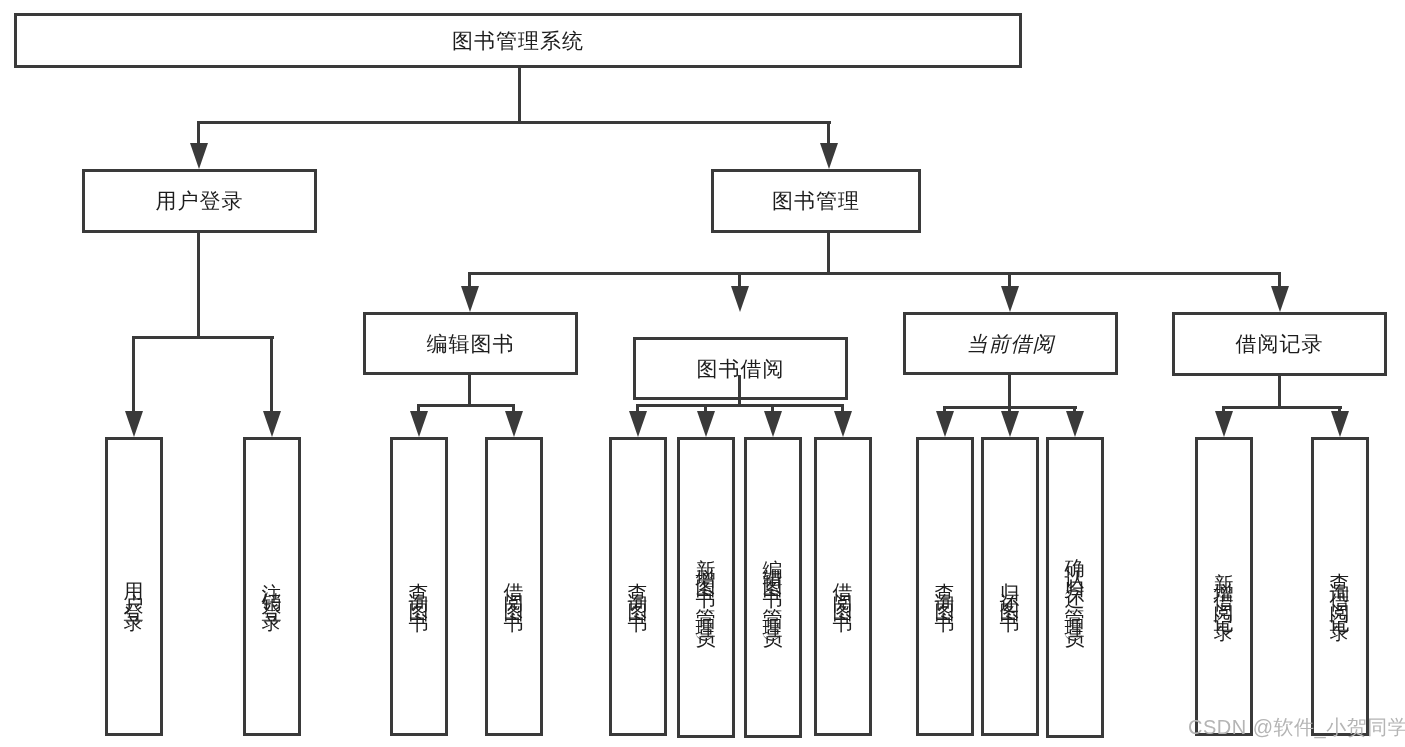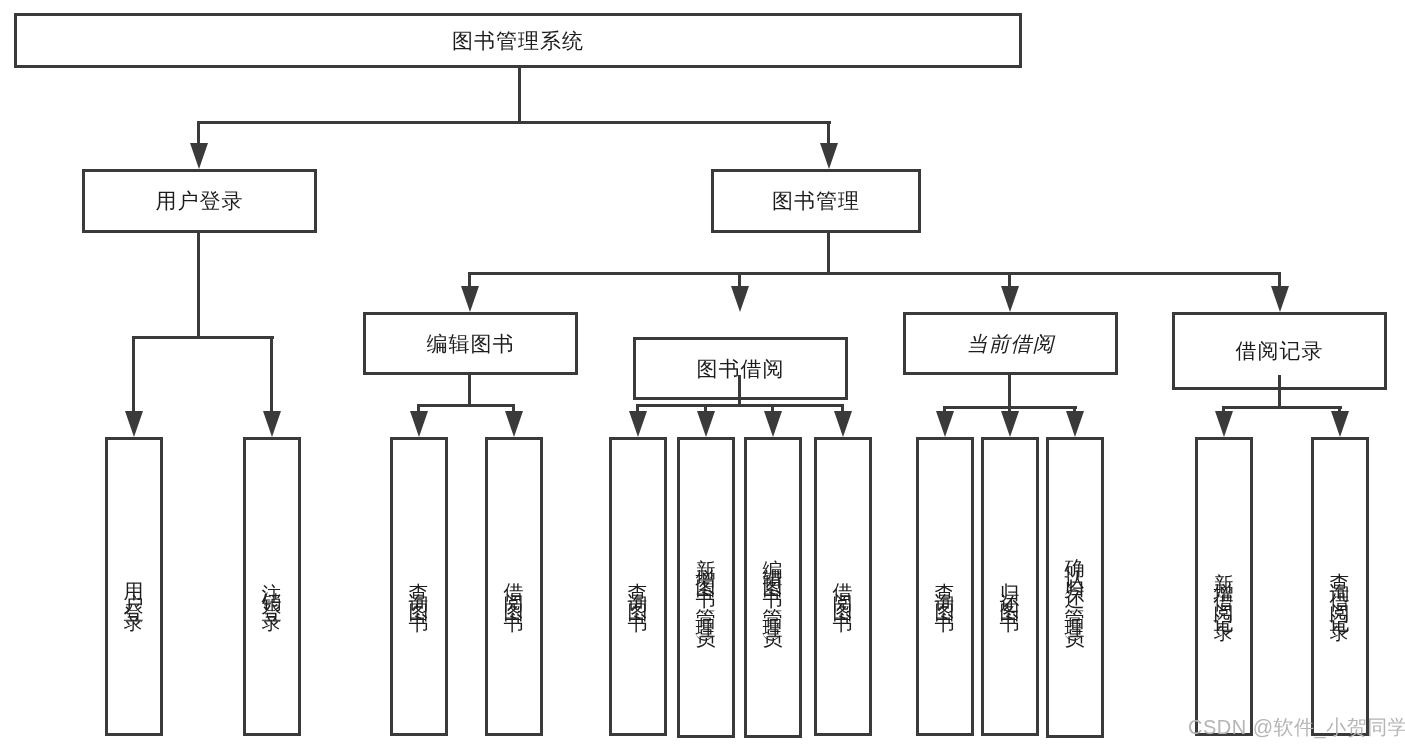--- a/index.html
+++ b/index.html
@@ -97,21 +97,21 @@
 
   <div class="box" style="left:363px; top:312px; width:215px; height:63px;">
     <span class="hlabel">编辑图书</span>
   </div>
   <div class="box" style="left:633px; top:312px; width:215px; height:63px;margin-top:25px;">
     <span class="hlabel">图书借阅</span>
   </div>
   <div class="box" style="left:903px; top:312px; width:215px; height:63px;font-style:italic;">
     <span class="hlabel">当前借阅</span>
   </div>
-  <div class="box" style="left:1172px; top:312px; width:215px; height:78px;">
+  <div class="box" style="left:1172px; top:312px; width:215px; height:64px;">
     <span class="hlabel">借阅记录</span>
   </div>
 
   <div class="vl" style="left:468px; top:375px; height:31px;"></div>
   <div class="hl" style="left:417px; top:404px; width:98px;"></div>
   <div class="vl" style="left:417px; top:404px; height:10px;"></div>
   <div class="arr" style="left:410px; top:411px;"></div>
   <div class="vl" style="left:512px; top:404px; height:10px;"></div>
   <div class="arr" style="left:505px; top:411px;"></div>
 

